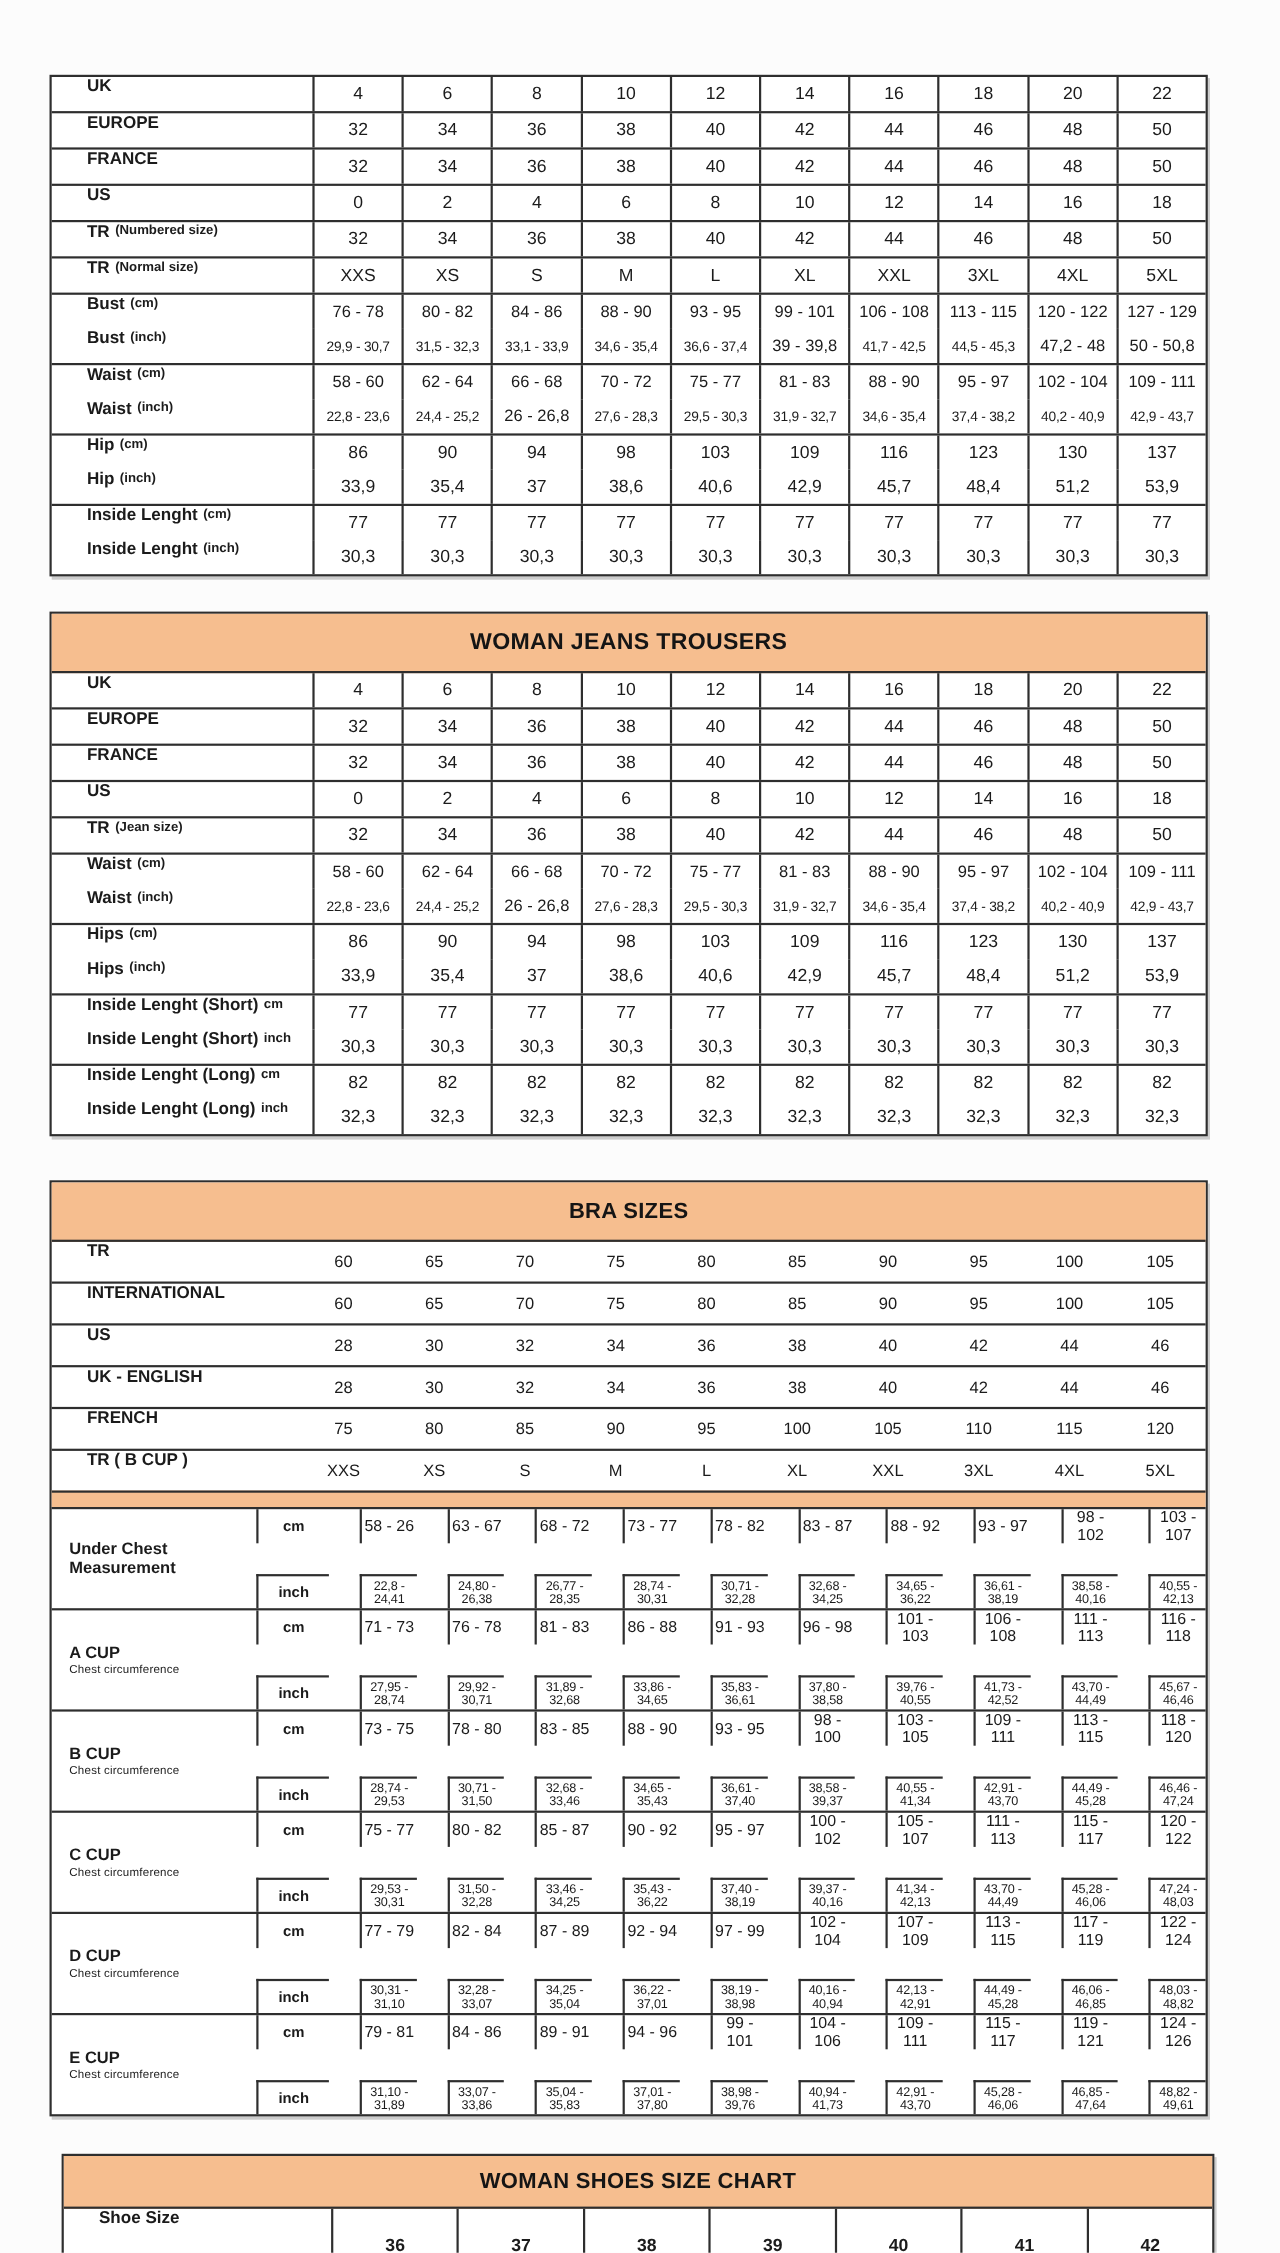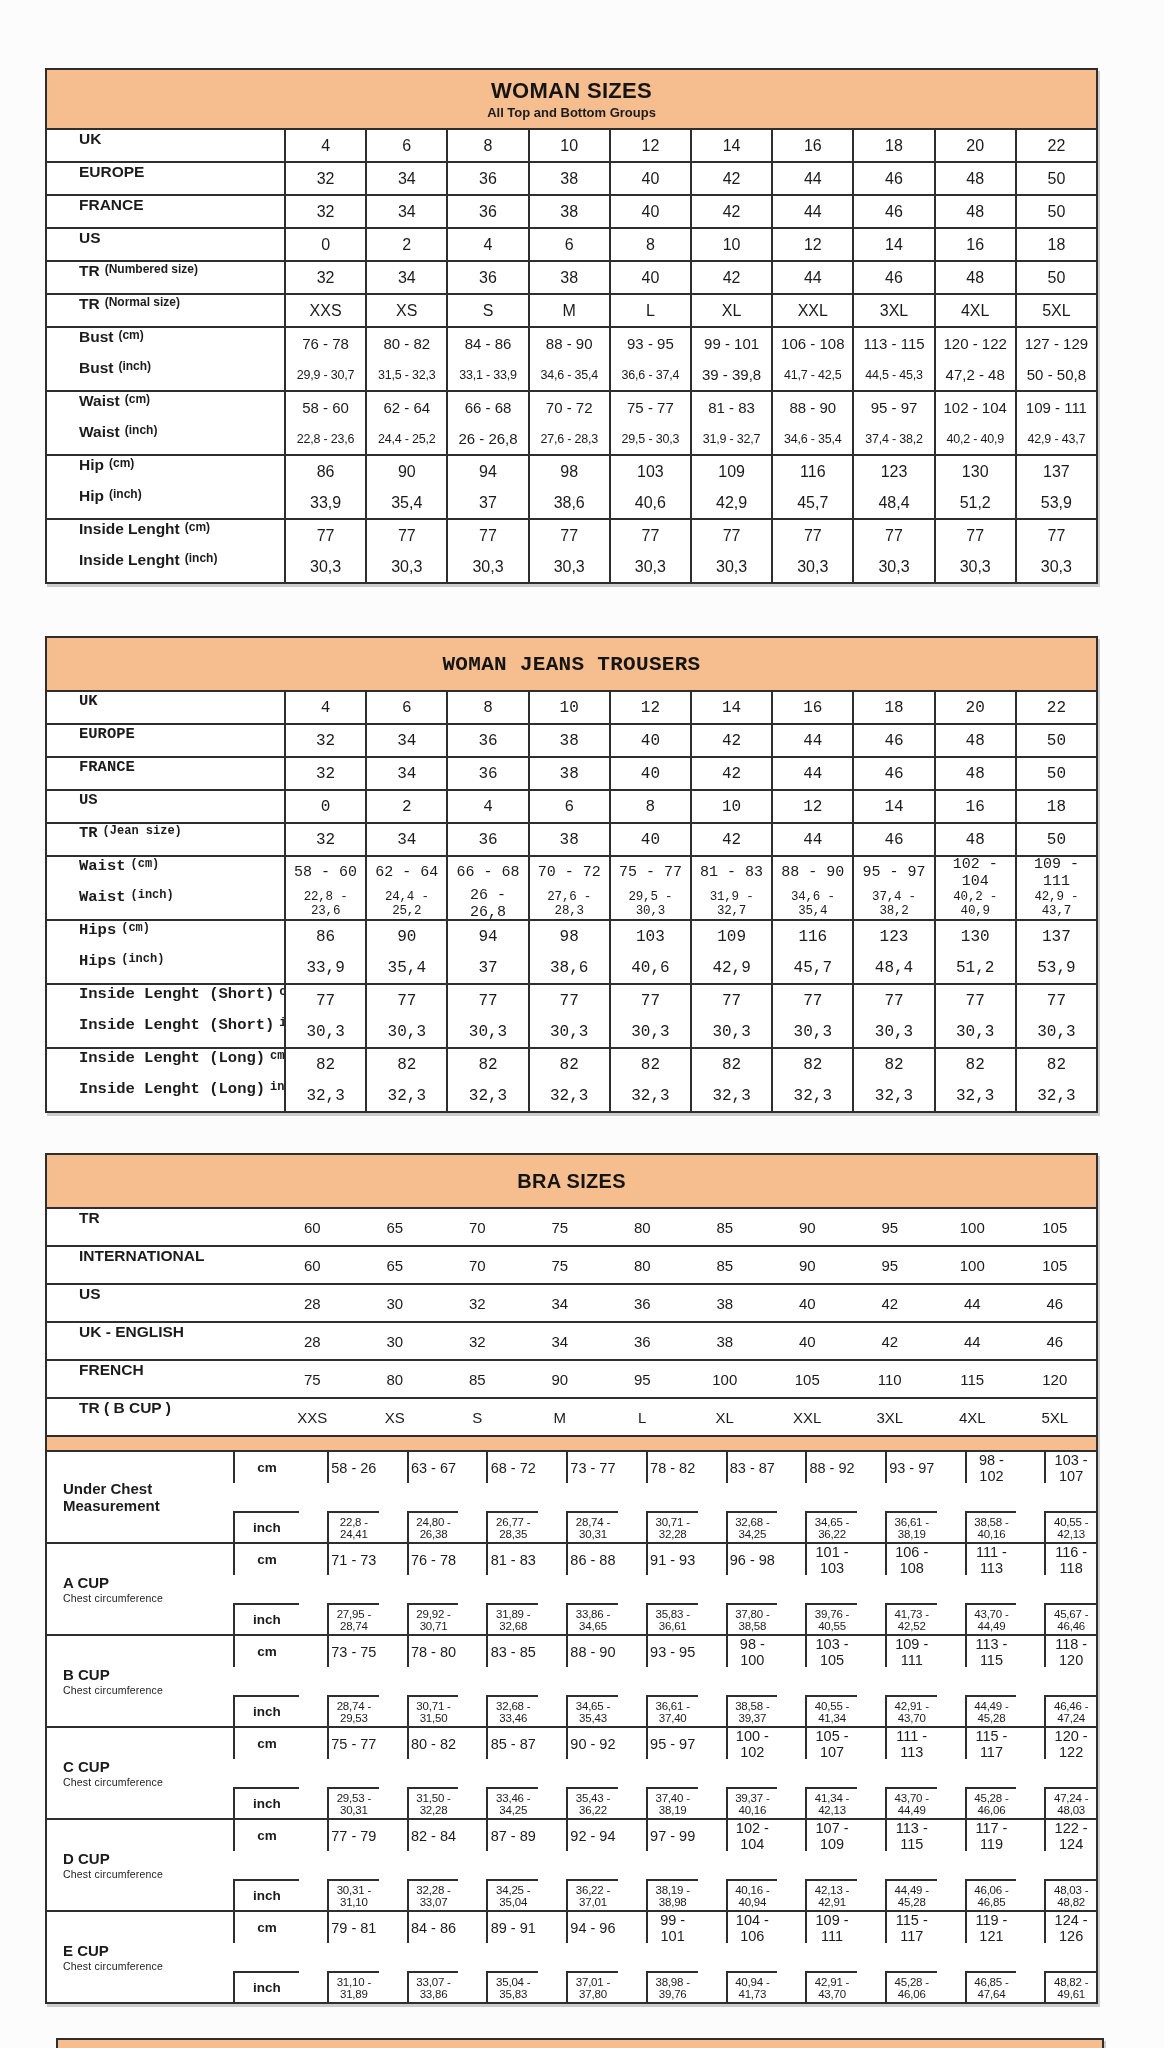--- a/index.html
+++ b/index.html
@@ -17,21 +17,21 @@
   main{display:block;}
   .tbl{
     box-sizing:border-box;
     margin-left:45px;
     width:1053px;
     background:#ffffff;
     border:2px solid var(--bd);
     box-shadow:2px 3px 0 #cccccc;
   }
   .woman-sizes{margin-top:68px;}
-  .woman-jeans{margin-top:52px;font-family:Liberation Mono, monospace;}
+  .woman-jeans{margin-top:32px;}
   .bra-sizes{margin-top:40px;}
   .women-shoes{margin-top:34px;margin-left:56px;width:1048px;}
 
   .hd{
     background:var(--peach);
     border-bottom:2px solid var(--bd);
     display:flex;flex-direction:column;align-items:center;justify-content:center;
   }
   .woman-sizes .hd{height:58px;}
   .woman-jeans .hd{height:52px;}
@@ -86,24 +86,20 @@
   .div-strip{height:13px;background:var(--peach);}
 
   .shoe-r1 .vc{font-size:16px;font-weight:700;}
   .shoe-r2 .vc{font-size:14px;}
 </style>
 </head>
 <body>
 
 <main>
     <section class="tbl woman-sizes">
-      <div class="hd">
-        <div class="ttl">WOMAN SIZES</div>
-        <div class="sub">All Top and Bottom Groups</div>
-      </div>
       <div class="tb">
         <div class="grp std-g">
           <div class="lc">
             <span class="lt">UK</span>
           </div>
           <div class="vc">4</div>
           <div class="vc">6</div>
           <div class="vc">8</div>
           <div class="vc">10</div>
           <div class="vc">12</div>

